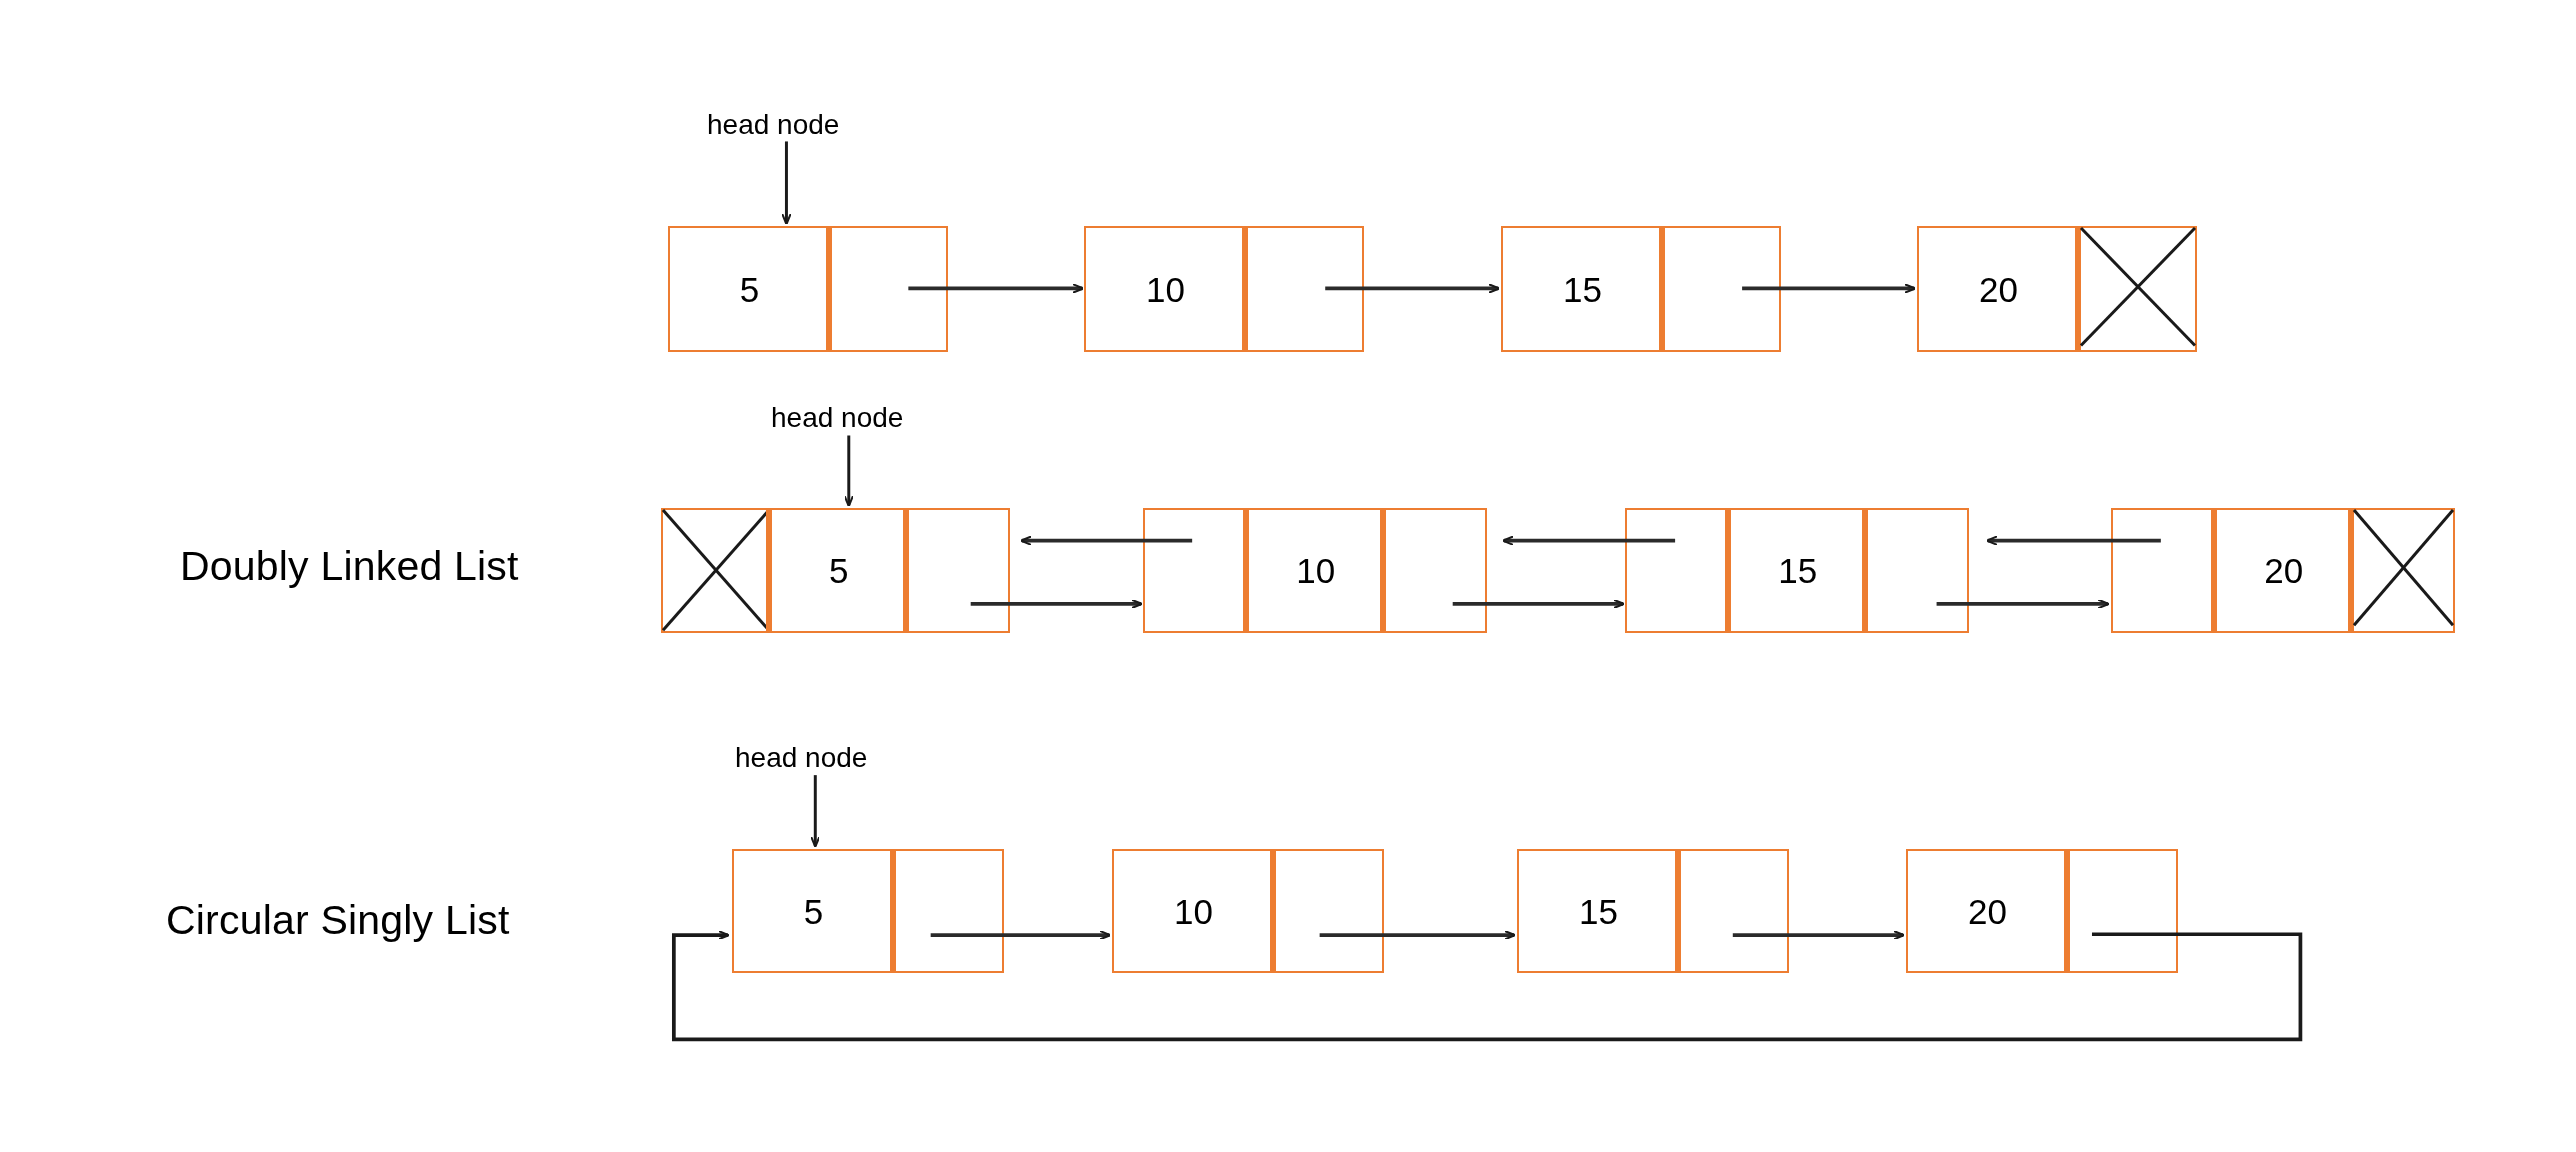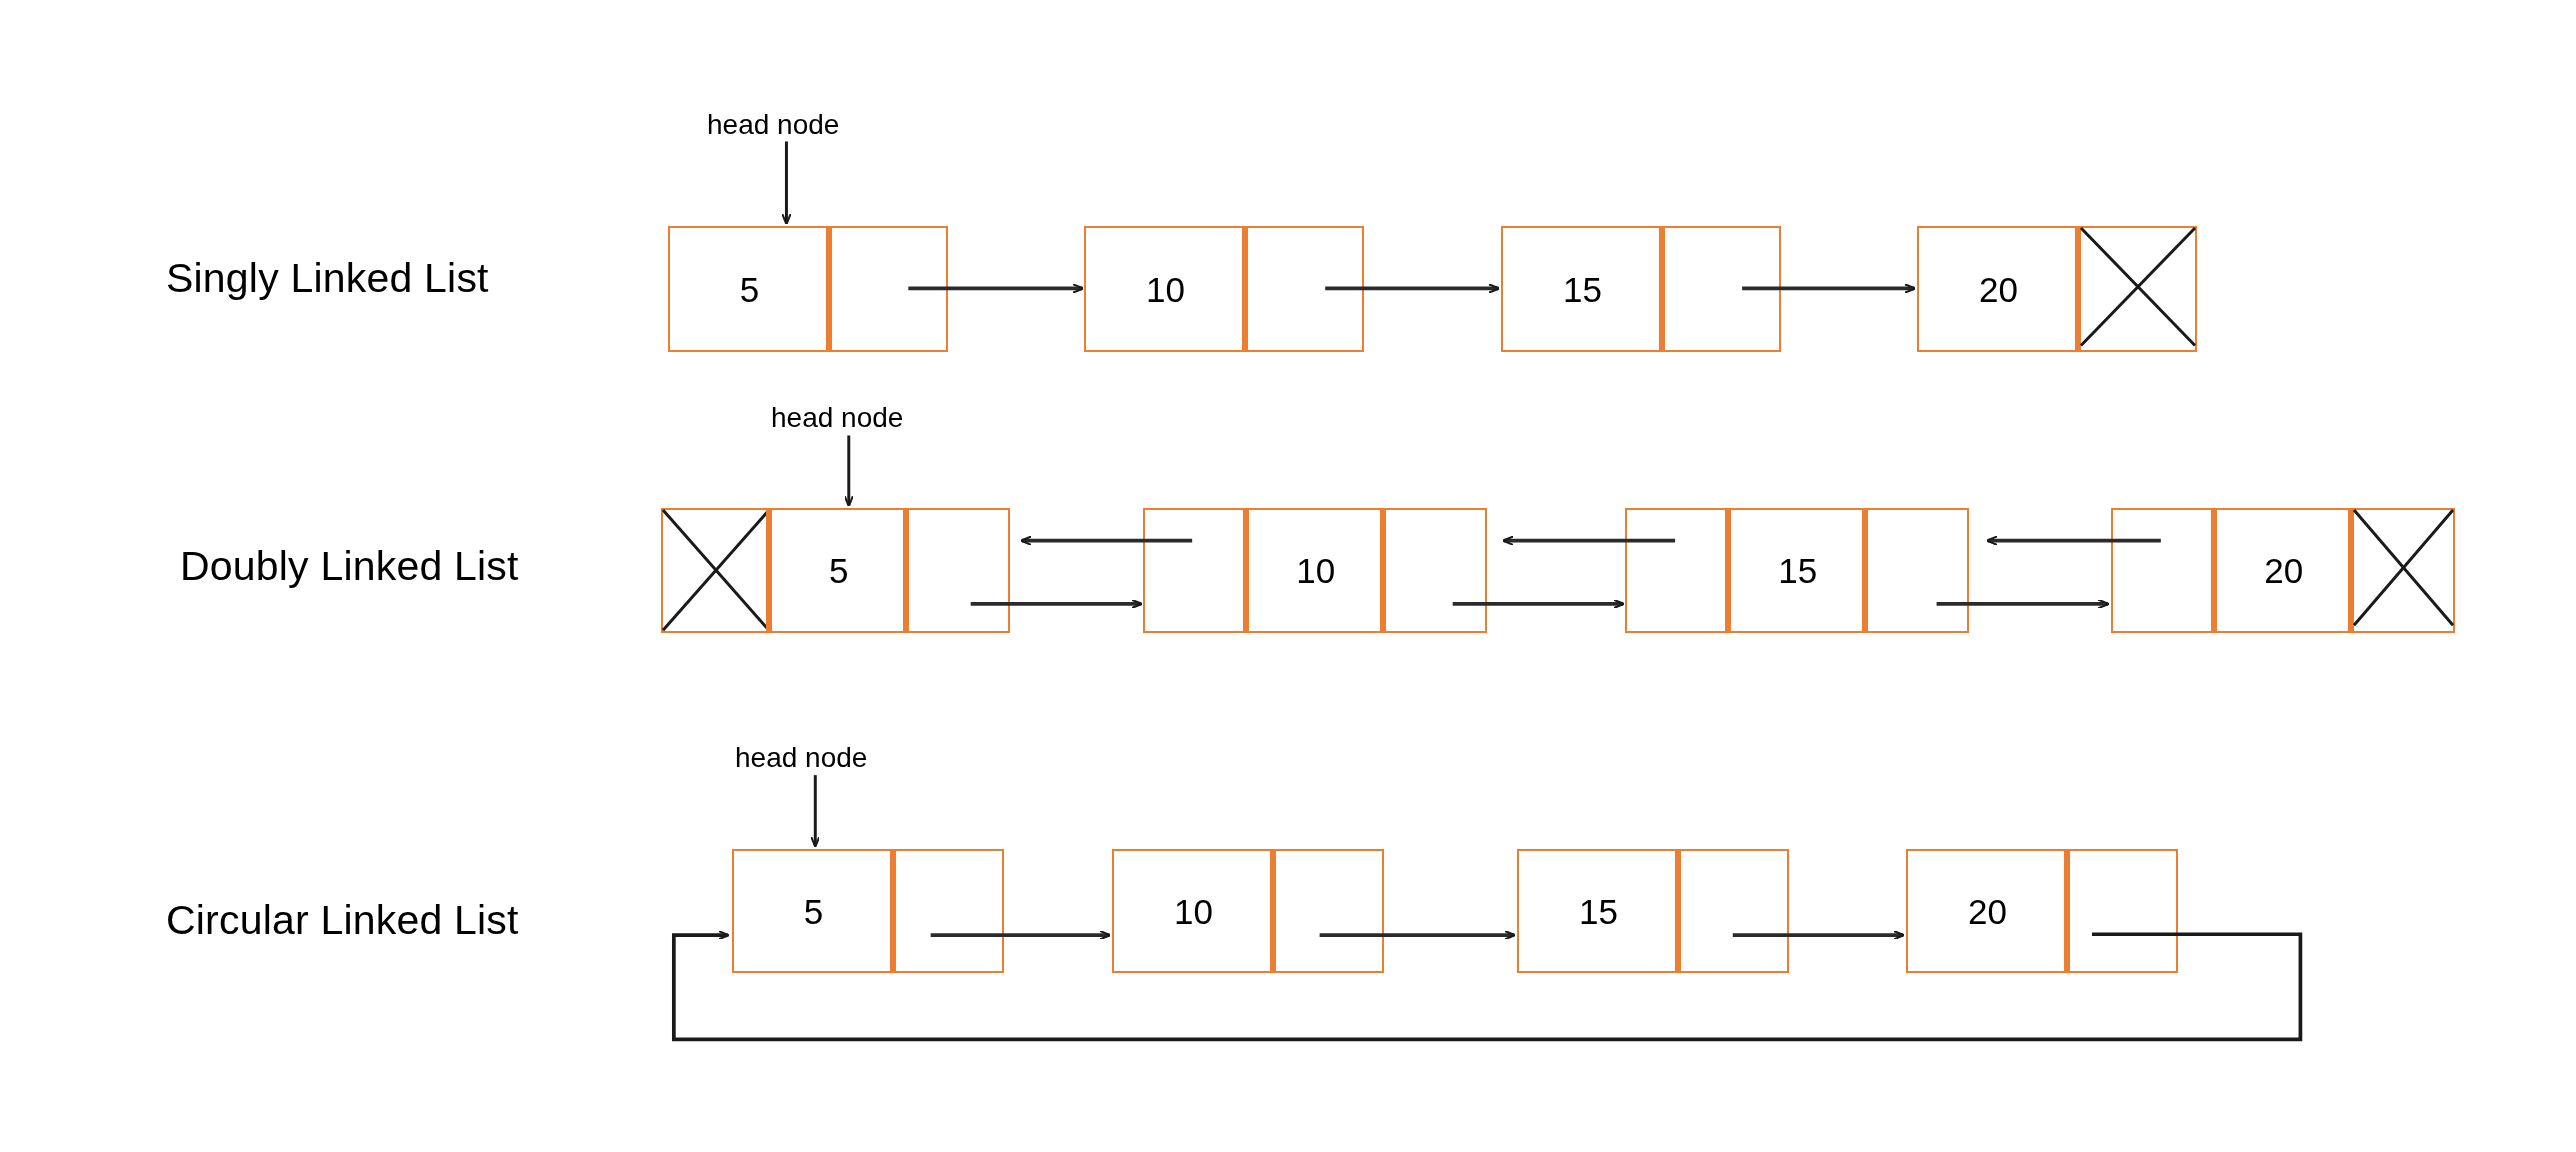--- a/index.html
+++ b/index.html
@@ -79,23 +79,22 @@
     position: absolute;
     left: 0; top: 0; right: 0; bottom: 0;
     overflow: visible;
   }
 </style>
 </head>
 <body>
 
 <div id="canvas">
 
-  <div class="row-label" style="left:166px; top:256px;">Singly Linked List</div>
   <div class="row-label" style="left:180px; top:544px;">Doubly Linked List</div>
-  <div class="row-label" style="left:166px; top:898px;">Circular Linked List</div>
+  <div class="row-label" style="left:166px; top:898px;">Circular Singly List</div>
 
   <div class="head-label" style="left:707px; top:109px;">head node</div>
   <div class="head-label" style="left:771px; top:402px;">head node</div>
   <div class="head-label" style="left:735px; top:742px;">head node</div>
 
   <div class="node" style="left:668px; top:226px; height:126px;">
     <div class="cell cell-data" style="width:163px; height:126px;">
       <span>5</span>
     </div>
     <div class="cell thick-left" style="width:122px; height:126px;"></div>

